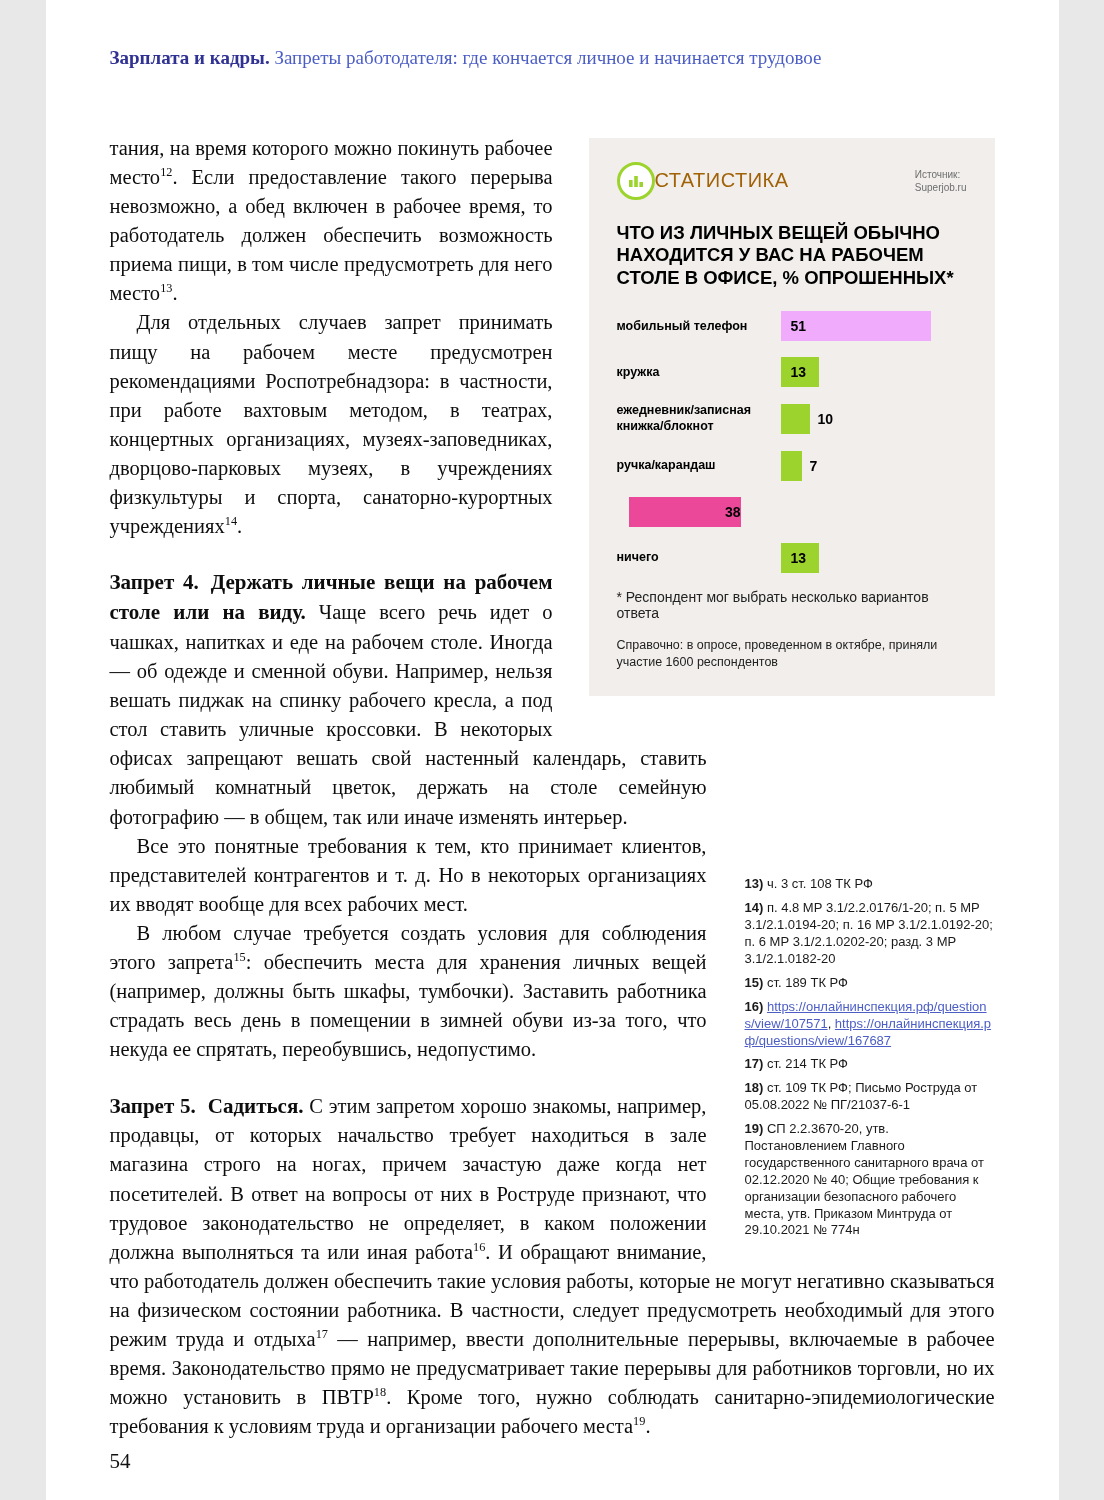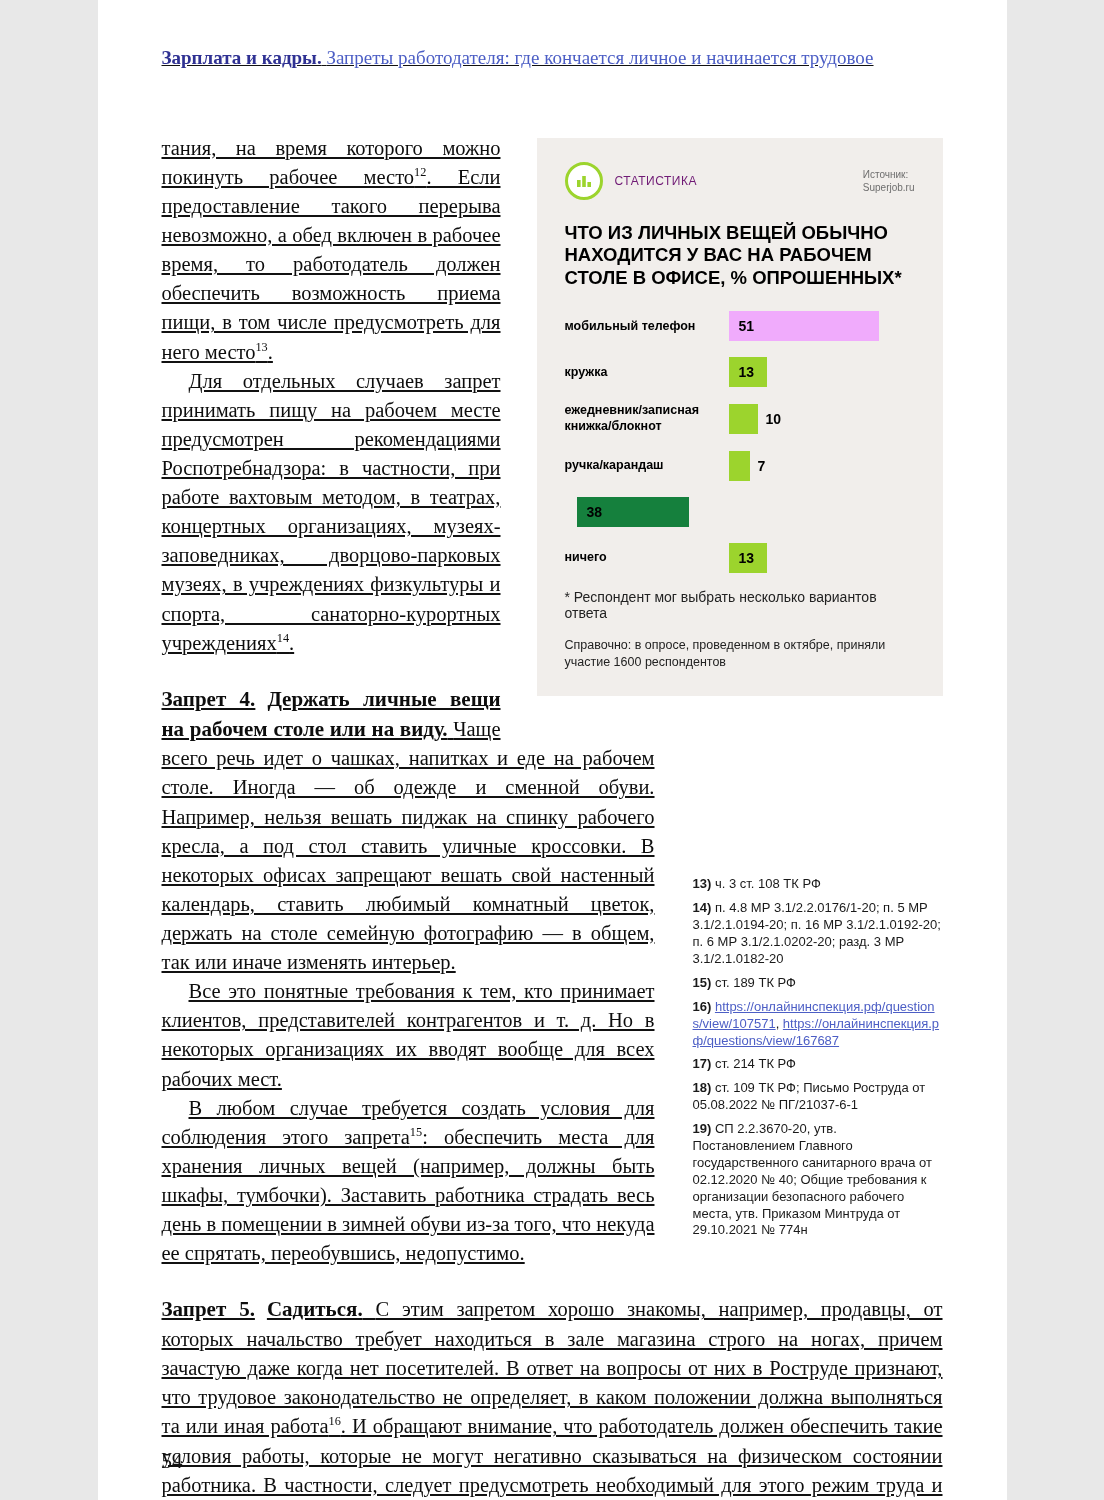--- a/index.html
+++ b/index.html
@@ -1,20 +1,19 @@
 <!DOCTYPE html>
 <html lang="ru"><head>
 <meta charset="utf-8">
 <style>
   html,body{margin:0;padding:0;background:#e8e8e8;}
   .page{
-    width:909px;height:1500px;margin:0 auto;position:relative;
+    width:1013px;height:1500px;margin:0 auto;position:relative;
     background:#ffffff;color:#111;overflow:hidden;
     font-family:"Liberation Serif",serif;
-    text-decoration:underline;
   }
   
   .header{padding:46px 64px 0 64px;font-size:19px;line-height:1.25;}
   .header .section{font-weight:700;color:#2f3193;}
   .header .title{color:#4c5ec5;}
   
   .content{margin-top:64px;padding:0 64px;}
   .para{margin:0;font-size:20.5px;line-height:1.42;text-align:justify;color:#0d0d0d;}
   .para.indent{text-indent:27px;}
   .lead-para{margin-top:27px;}
@@ -24,21 +23,21 @@
   
   .stats-panel{
     float:right;width:406px;margin:4px 0 30px 36px;
     background:#f1eeeb;padding:24px 28px 26px 28px;box-sizing:border-box;
     font-family:"Liberation Sans",sans-serif;
   }
   .panel-head{display:flex;align-items:center;}
   .stat-icon{width:38px;height:38px;border-radius:50%;border:3px solid #9cd42d;background:#fff;
     display:flex;align-items:center;justify-content:center;box-sizing:border-box;flex:none;}
   .stat-icon svg{display:block;}
-  .panel-label{margin-left:12px;font-size:12px;color:#701a75;letter-spacing:.5px;}
+  .panel-label{font-size:20px;color:#a16207;letter-spacing:.5px;}
   .panel-source{margin-left:auto;font-size:10px;color:#6e6e6e;line-height:1.3;}
   .panel-title{margin-top:22px;font-weight:700;font-size:18.5px;line-height:1.22;color:#000;}
   .chart{margin-top:22px;}
   .chart-row{display:flex;align-items:center;margin-bottom:16px;}
   .chart-label{width:152px;flex:none;font-size:12.5px;font-weight:700;line-height:1.25;color:#000;}
   .chart-bar-area{flex:1;display:flex;align-items:center;margin-left:12px;}
   .bar{height:30px;background:#9cd42d;display:flex;align-items:center;flex:none;}
   .val{font-size:14px;font-weight:700;color:#000;white-space:nowrap;}
   .val.inside{padding-left:10px;}
   .val.outside{margin-left:8px;}
@@ -109,21 +108,21 @@
           </div>
           <div class="chart-row">
             <div class="chart-label">ручка/карандаш</div>
             <div class="chart-bar-area">
               <div class="bar" style="width: 21px; background: rgb(156, 212, 45);"></div>
               <span class="val outside">7</span>
             </div>
           </div>
           <div class="chart-row">
             <div class="chart-bar-area">
-              <div class="bar" style="width: 112px; background: #15803d;">
+              <div class="bar" style="width: 112px; background: #ec4899; justify-content: flex-end;">
                 <span class="val inside">38</span>
               </div>
             </div>
           </div>
           <div class="chart-row">
             <div class="chart-label">ничего</div>
             <div class="chart-bar-area">
               <div class="bar" style="width: 38px; background: rgb(156, 212, 45);">
                 <span class="val inside">13</span>
               </div>

